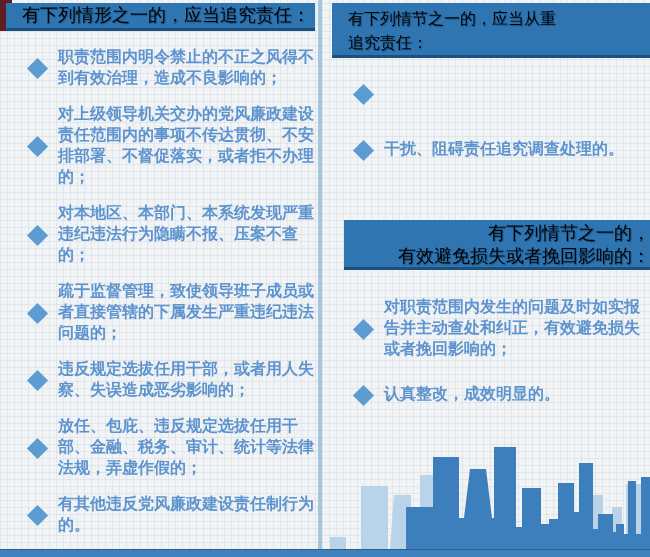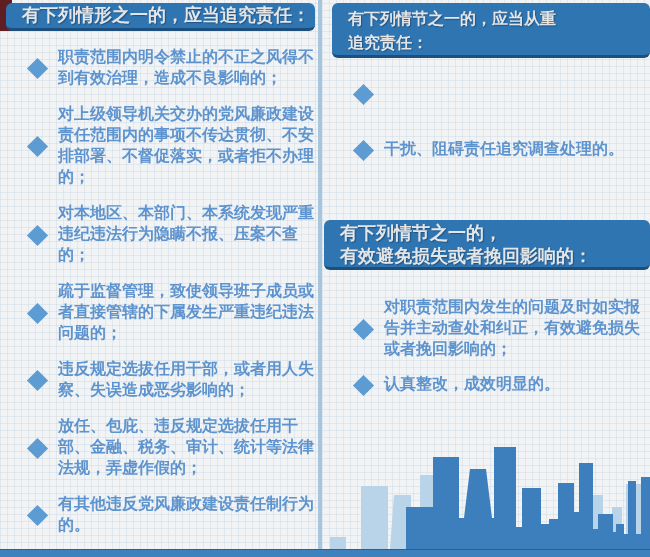--- a/index.html
+++ b/index.html
@@ -11,41 +11,41 @@
     background:
       repeating-linear-gradient(0deg,  rgba(176,198,216,.25) 0 1px, transparent 1px 7px),
       repeating-linear-gradient(90deg, rgba(176,198,216,.25) 0 1px, transparent 1px 7px),
       #f1f3f4;
   }
 
   
   .hdr {
     position: absolute;
     background: #2e75b2;
-    color: #e5e5e5;
-    font-weight: bold;
+    color: #000000;
+    font-weight: normal;
     border-bottom: 3px solid #1c4f7e;
     text-shadow: 1px 1px 1px rgba(10,45,80,.45);
-    border-radius: 6px;
   }
   #left-header {
     left: 6px; top: 3px; width: 309px; height: 28px;
     font-size: 18px; line-height: 25px;
     padding-left: 16px;
     white-space: nowrap; overflow: hidden;
   }
   #right-header-a {
     left: 332px; top: 3px; right: 0; height: 55px;
     font-size: 16px; line-height: 24px;
     padding: 4px 0 0 16px;
   }
   #right-header-b {
-    left: 324px; top: 220px; right: 0; height: 50px;
+    left: 344px; top: 220px; right: 0; height: 50px;
     font-size: 18px; line-height: 23px;
     padding: 2px 0 0 16px;
+    text-align: right;
   }
   .corner-accent {
     position: absolute; left: 0; top: 0;
     width: 12px; height: 31px;
     background: #5f1f22;
   }
 
   
   .divider {
     position: absolute; left: 318px; top: 0; bottom: 8px; width: 4px;
@@ -59,21 +59,21 @@
 
   
   .list { position: absolute; display: flex; flex-direction: column; }
   #left-list    { left: 24px;  top: 46px;  width: 290px; }
   #right-list-a { left: 350px; top: 84px;  width: 294px; }
   #right-list-b { left: 350px; top: 296px; width: 294px; }
 
   .item { display: flex; align-items: center; }
   #left-list .item + .item    { margin-top: 15px; }
   #right-list-a .item + .item { margin-top: 36px; }
-  #right-list-b .item + .item { margin-top: 14px; }
+  #right-list-b .item + .item { margin-top: 24px; }
 
   .diamond {
     flex: 0 0 auto;
     width: 15px; height: 15px;
     margin: 3px 13px 0 6px;
     background: #5d9bd3;
     transform: rotate(45deg);
   }
   .item .txt {
     flex: 1;

